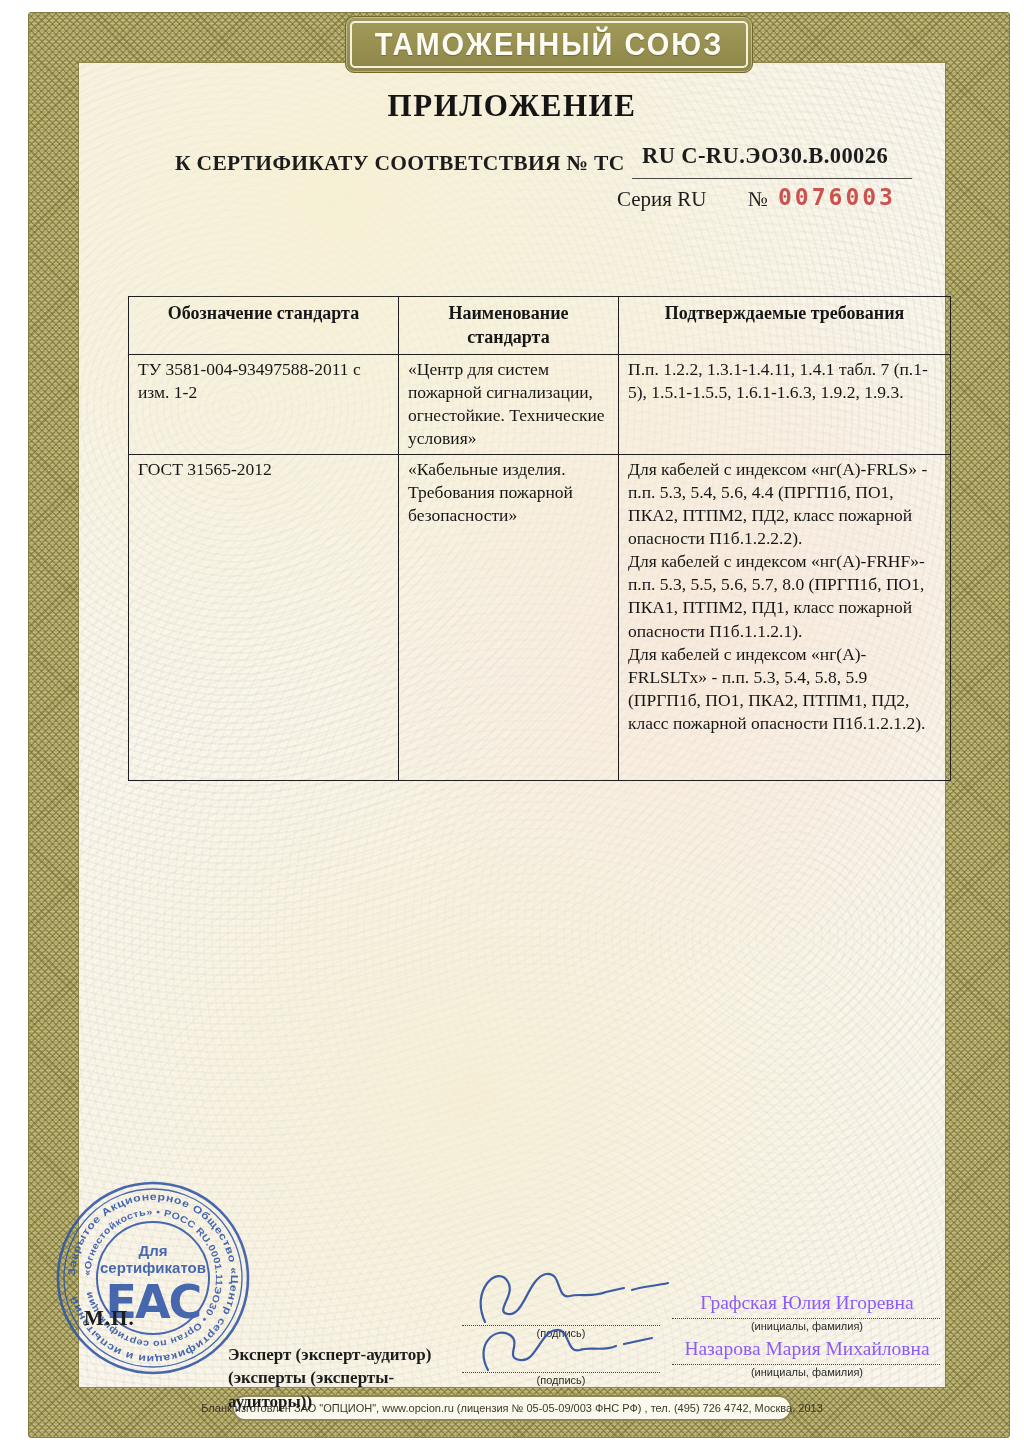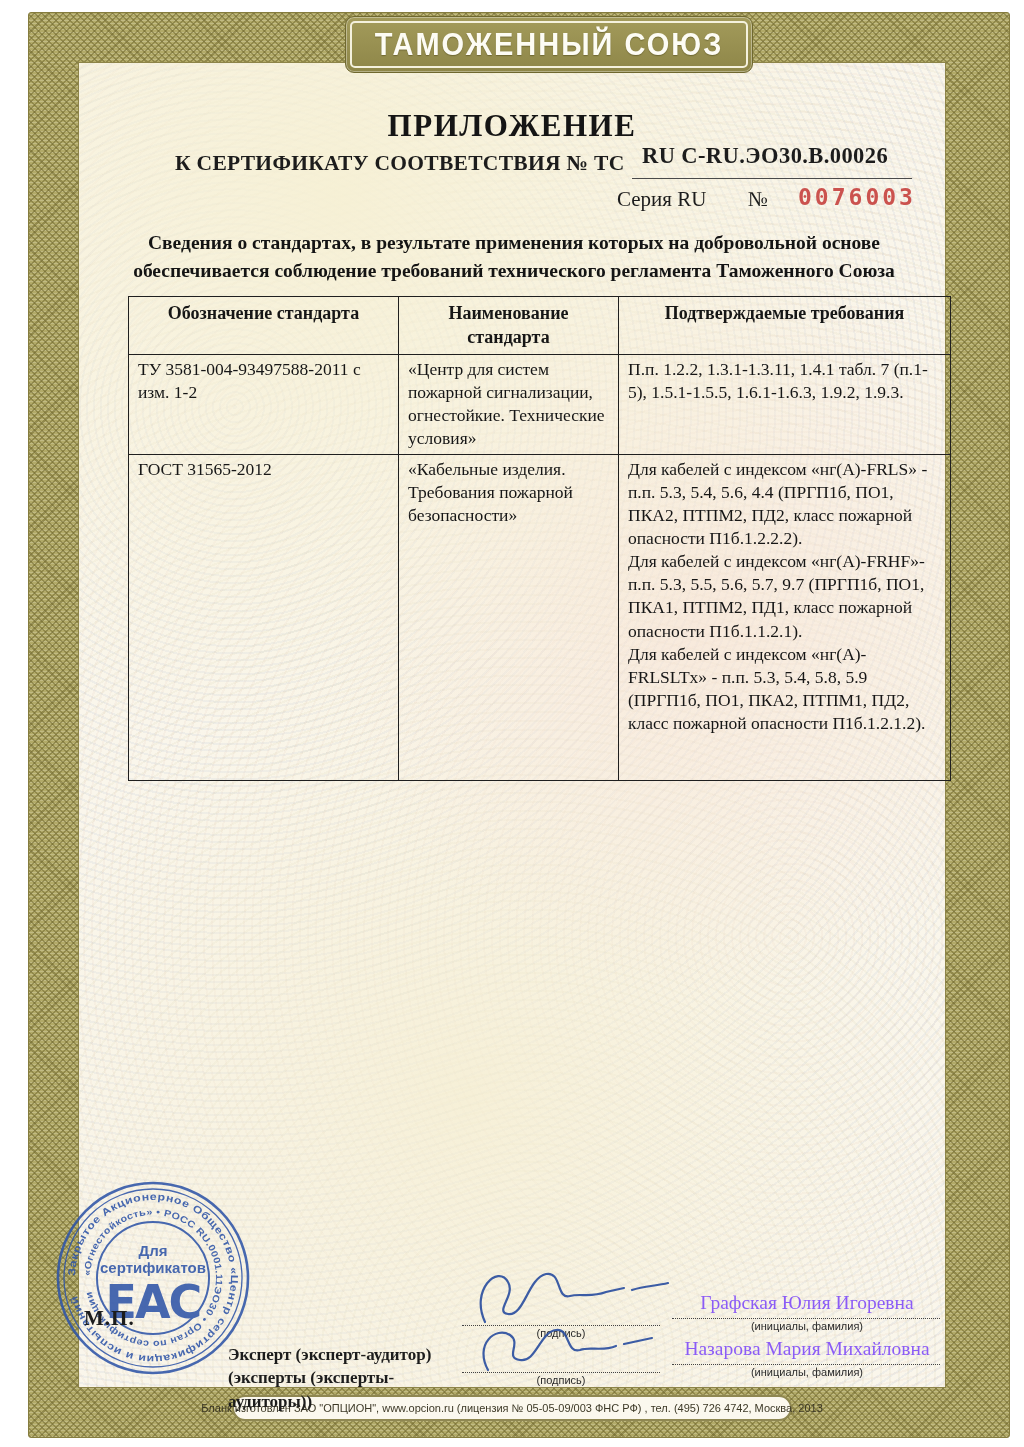--- a/index.html
+++ b/index.html
@@ -49,30 +49,30 @@
     width:100%;height:100%;border:2px solid #f4f1dd;border-radius:5px;
     display:flex;align-items:center;justify-content:center;
   }
   .banner-text{
     font-family:"Liberation Sans","DejaVu Sans",sans-serif;
     font-weight:bold;font-size:29px;letter-spacing:2px;color:#fdfcf4;
     text-shadow:0 1px 1px rgba(80,75,30,.55);white-space:nowrap;transform:scaleY(1.08);
   }
 
   
-  .doc-title{position:absolute;left:78px;width:868px;top:108px;text-align:center;
+  .doc-title{position:absolute;left:78px;width:868px;top:88px;text-align:center;
     font-size:31px;font-weight:bold;letter-spacing:1.5px;color:#151515;}
   .subtitle-label{position:absolute;left:175px;top:151px;font-size:21.5px;font-weight:bold;letter-spacing:.3px;}
   .cert-number{position:absolute;left:642px;top:143px;font-size:22.5px;font-weight:bold;letter-spacing:.4px;}
   .cert-underline{position:absolute;left:632px;top:178px;width:280px;border-top:1.2px solid #4a4a4a;}
   .series-label{position:absolute;left:617px;top:187px;font-size:21px;}
   .number-sign{position:absolute;left:748px;top:187px;font-size:21px;}
   .blank-number{position:absolute;left:778px;top:184px;
     font-family:"DejaVu Sans Mono","Liberation Mono",monospace;
-    font-weight:bold;font-size:23px;letter-spacing:3px;color:var(--blank-number-red);margin-left:20px;}
+    font-weight:bold;font-size:23px;letter-spacing:3px;color:var(--blank-number-red);}
 
   .intro{position:absolute;left:90px;width:848px;top:229px;text-align:center;
     font-size:19.5px;font-weight:bold;line-height:1.43;color:#141414;}
 
   
   .standards-table{position:absolute;left:128px;top:296px;width:822px;
     border-collapse:collapse;table-layout:fixed;font-size:17.5px;line-height:1.32;color:#161616;}
   .standards-table th,.standards-table td{border:1.6px solid #1f1f1f;vertical-align:top;padding:3px 9px 4px 9px;}
   .standards-table th{font-size:18px;font-weight:bold;text-align:center;padding-top:5px;}
   .standards-table thead tr{height:42px;}
@@ -137,52 +137,48 @@
   </div>
 
   <div class="doc-title">ПРИЛОЖЕНИЕ</div>
   <div class="subtitle-label">К СЕРТИФИКАТУ СООТВЕТСТВИЯ  № ТС</div>
   <div class="cert-number">RU C-RU.ЭО30.В.00026</div>
   <div class="cert-underline"></div>
   <div class="series-label">Серия  RU</div>
   <div class="number-sign">№</div>
   <div class="blank-number">0076003</div>
 
-  <div class="intro">
-    <div>Сведения о стандартах, в результате применения которых на добровольной основе</div>
-    <div>обеспечивается соблюдение требований технического регламента Таможенного Союза</div>
-  </div>
 
   <table class="standards-table">
     <colgroup>
       <col style="width:270px">
         <col style="width:220px">
         <col style="width:332px">
     </colgroup>
     <thead>
       <tr>
         <th>Обозначение стандарта</th>
         <th>Наименование стандарта</th>
         <th>Подтверждаемые требования</th>
       </tr>
     </thead>
     <tbody>
       <tr class="row-1">
         <td>ТУ 3581-004-93497588-2011 с изм. 1-2</td>
         <td>«Центр для систем пожарной сигнализации, огнестойкие. Технические условия»</td>
         <td>
-          <p>П.п. 1.2.2, 1.3.1-1.3.11, 1.4.1 табл. 7 (п.1-5), 1.5.1-1.5.5, 1.6.1-1.6.3, 1.9.2, 1.9.3.</p>
+          <p>П.п. 1.2.2, 1.3.1-1.4.11, 1.4.1 табл. 7 (п.1-5), 1.5.1-1.5.5, 1.6.1-1.6.3, 1.9.2, 1.9.3.</p>
         </td>
       </tr>
       <tr class="row-2">
         <td>ГОСТ 31565-2012</td>
         <td>«Кабельные изделия. Требования пожарной безопасности»</td>
         <td>
           <p>Для кабелей с индексом «нг(А)-FRLS» -  п.п. 5.3, 5.4, 5.6, 4.4 (ПРГП1б, ПО1, ПКА2, ПТПМ2, ПД2, класс пожарной опасности П1б.1.2.2.2).</p>
-          <p>Для кабелей с индексом «нг(А)-FRHF»- п.п. 5.3, 5.5, 5.6, 5.7, 9.7 (ПРГП1б, ПО1, ПКА1, ПТПМ2, ПД1, класс пожарной опасности П1б.1.1.2.1).</p>
+          <p>Для кабелей с индексом «нг(А)-FRHF»- п.п. 5.3, 5.5, 5.6, 5.7, 8.0 (ПРГП1б, ПО1, ПКА1, ПТПМ2, ПД1, класс пожарной опасности П1б.1.1.2.1).</p>
           <p>Для кабелей с индексом «нг(А)-FRLSLTx» -  п.п. 5.3, 5.4, 5.8, 5.9 (ПРГП1б, ПО1, ПКА2, ПТПМ1, ПД2, класс пожарной опасности П1б.1.2.1.2).</p>
         </td>
       </tr>
     </tbody>
   </table>
 
   <svg class="stamp-svg" width="216" height="216" viewBox="0 0 216 216">
     <circle cx="108" cy="108" r="95" stroke-width="2.6"></circle>
     <circle cx="108" cy="108" r="89" stroke-width="1.3"></circle>
     <circle cx="108" cy="108" r="56" stroke-width="2"></circle>

